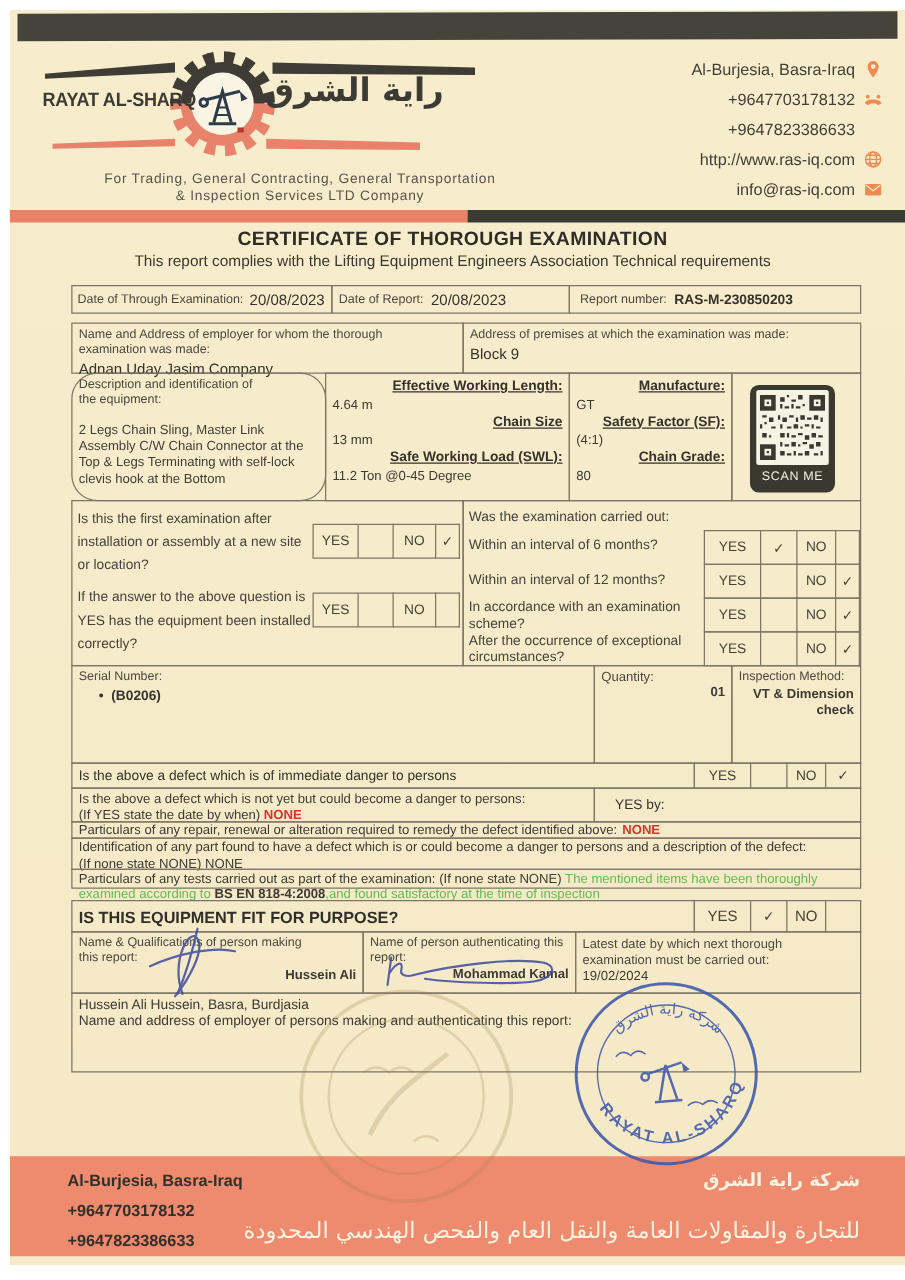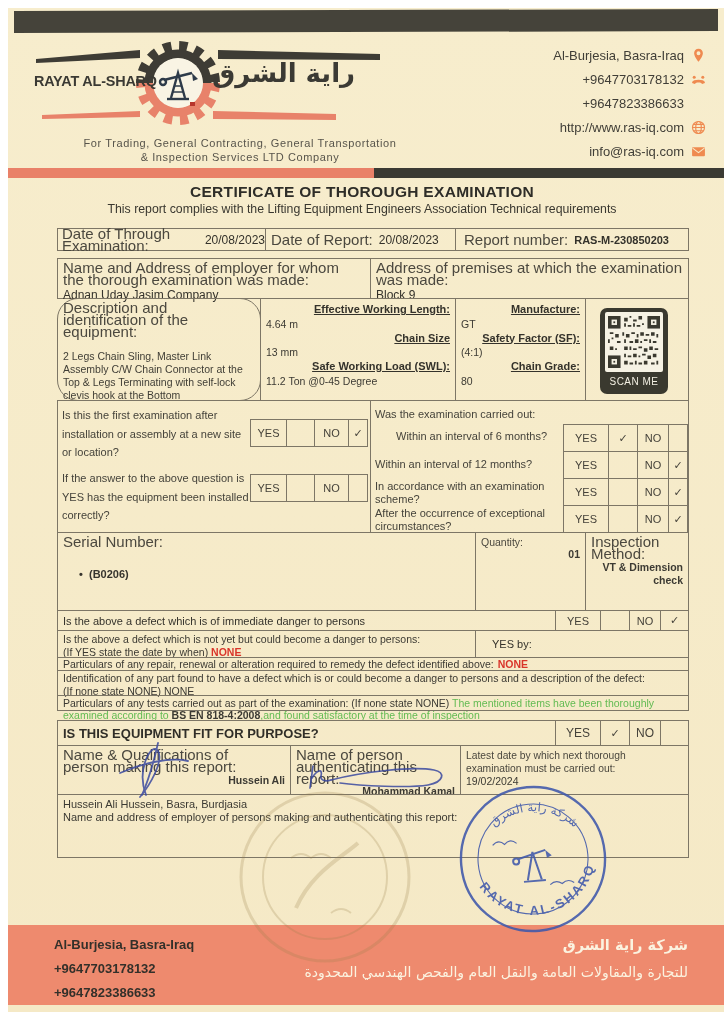--- a/index.html
+++ b/index.html
@@ -21,21 +21,21 @@
   .c-row{position:absolute;right:18px;height:22px;display:flex;align-items:center;justify-content:flex-end;
          gap:7px;font-size:13px;color:#403e37;}
   .c-row .ic{width:15px;height:15px;display:inline-block;}
   .divL{position:absolute;left:8px;top:168px;width:366px;height:10px;background:#e98168;z-index:1;}
   .divR{position:absolute;left:374px;top:168px;width:350px;height:10px;background:#3b3a33;z-index:1;}
   .title{position:absolute;left:0;top:183px;width:724px;text-align:center;font-size:15.5px;
          font-weight:bold;color:#2e2d28;letter-spacing:0.3px;z-index:1;}
   .subtitle{position:absolute;left:0;top:202px;width:724px;text-align:center;font-size:12.3px;color:#39372f;z-index:1;}
   
   .box{position:absolute;box-sizing:border-box;border:1px solid #7d7666;z-index:1;}
-  .lbl{font-size:15px;color:#4b483f;line-height:12px;}
+  .lbl{font-size:10px;color:#4b483f;line-height:12px;}
   .val{font-size:11px;color:#34322b;}
   .b{font-weight:bold;text-align:right;}
   .u{text-decoration:underline;}
   .red{color:#d9352a;font-weight:bold;}
   .green{color:#62bb52;}
   .pad{padding:3px 5px;}
   
   .grid{position:absolute;display:flex;z-index:2;}
   .grid > span{box-sizing:border-box;border:1px solid #7d7666;border-left:none;display:flex;
                align-items:center;justify-content:center;font-size:11px;color:#45423a;}
@@ -53,21 +53,21 @@
   
   .stamp-blue{position:absolute;left:456px;top:782px;width:154px;height:154px;z-index:3;
               transform:rotate(-5deg);opacity:0.88;}
   .stamp-ghost{position:absolute;left:236px;top:788px;width:178px;height:178px;z-index:3;opacity:0.85;}
   .sig{position:absolute;z-index:3;}
   
   .footer{position:absolute;left:8px;top:925px;width:716px;height:80px;background:#ee8a6e;z-index:2;}
   .f-left{position:absolute;left:46px;top:8px;font-size:13px;font-weight:bold;color:#33302a;line-height:24px;}
   .f-right{position:absolute;right:36px;top:7px;text-align:right;color:#fbf3e0;line-height:27px;}
   .f-ar1{font-size:14.5px;font-weight:bold;}
-  .f-ar2{font-size:14px;}
+  .f-ar2{font-size:18px;margin-top:12px;}
 </style>
 </head>
 <body>
 
 <div class="page">
   <div class="paper"></div>
   <div class="topbar"></div>
 
   <svg class="abs" style="left:28px;top:34px;z-index:1;" width="400" height="118" viewBox="0 0 400 118">
     <defs>
@@ -232,21 +232,21 @@
   <div class="qtext" style="left:62px;top:469px;width:190px;">If the answer to the above question is YES has the equipment been installed correctly?</div>
   <div class="grid" style="left:250px;top:474px;height:28px;">
     <span style="width:37px;">YES</span>
     <span class="mark" style="width:28px;"></span>
     <span style="width:34px;">NO</span>
     <span class="mark" style="width:19px;"></span>
   </div>
 
   <div class="box" style="left:370px;top:400px;width:319px;height:133px;"></div>
   <div class="qtext" style="left:375px;top:405px;width:250px;">Was the examination carried out:</div>
-  <div class="qtext" style="left:396px;top:430px;width:185px;line-height:13px;">Within an interval of 6 months?</div>
+  <div class="qtext" style="left:375px;top:430px;width:185px;line-height:13px;">Within an interval of 6 months?</div>
   <div class="qtext" style="left:375px;top:458px;width:185px;line-height:13px;">Within an interval of 12 months?</div>
   <div class="qtext" style="left:375px;top:480px;width:185px;line-height:13px;">In accordance with an examination scheme?</div>
   <div class="qtext" style="left:375px;top:507px;width:185px;line-height:13px;">After the occurrence of exceptional circumstances?</div>
   <div class="grid" style="left:563px;top:424px;height:28px;">
     <span style="width:46px;">YES</span>
     <span class="mark" style="width:29px;">✓</span>
     <span style="width:31px;">NO</span>
     <span class="mark" style="width:19px;"></span>
   </div>
   <div class="grid" style="left:563px;top:451px;height:28px;">
@@ -263,21 +263,21 @@
   </div>
   <div class="grid" style="left:563px;top:505px;height:28px;">
     <span style="width:46px;">YES</span>
     <span class="mark" style="width:29px;"></span>
     <span style="width:31px;">NO</span>
     <span class="mark" style="width:19px;">✓</span>
   </div>
 
   <div class="box pad" style="left:57px;top:532px;width:419px;height:79px;">
     <div class="lbl">Serial Number:</div>
-    <div style="margin-top:20px;margin-left:16px;font-size:11px;font-weight:bold;color:#36342d;">
+    <div style="margin-top:3px;margin-left:16px;font-size:11px;font-weight:bold;color:#36342d;">
       <span>•</span>&nbsp;&nbsp;<span>(B0206)</span>
     </div>
   </div>
   <div class="box pad" style="left:475px;top:532px;width:111px;height:79px;">
     <div class="lbl" style="font-size:10.5px;">Quantity:</div>
     <div class="small b">01</div>
   </div>
   <div class="box pad" style="left:585px;top:532px;width:104px;height:79px;">
     <div class="lbl">Inspection Method:</div>
     <div class="small b" style="margin-top:1px;">VT &amp; Dimension check</div>

